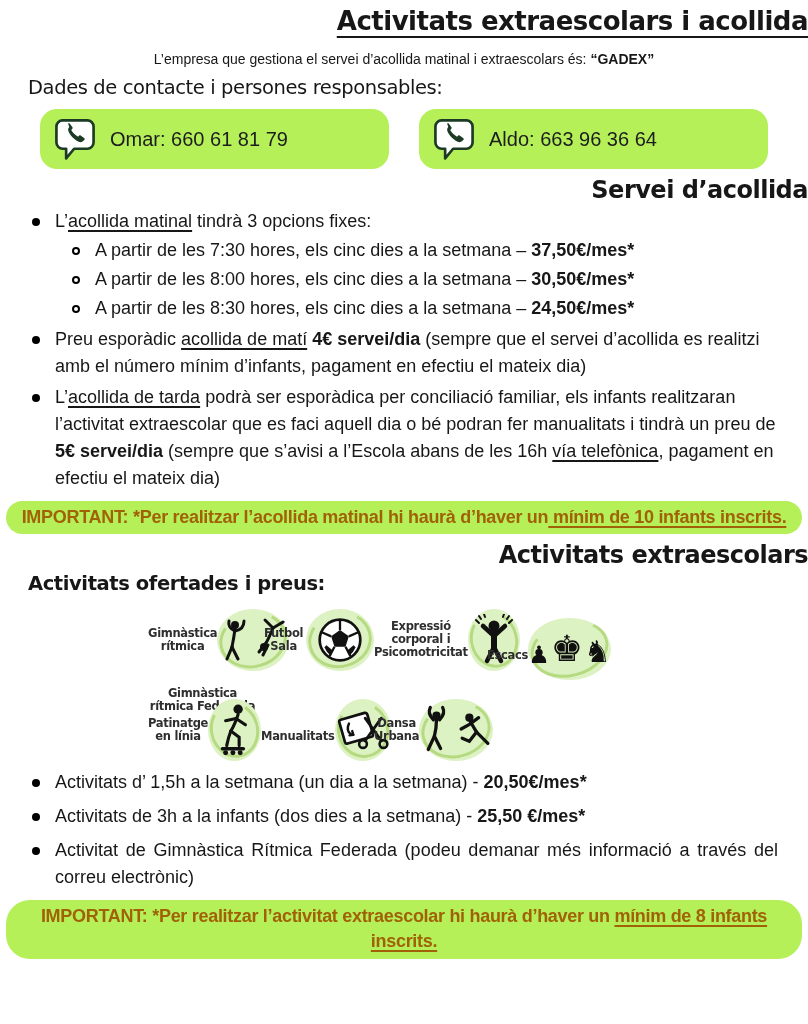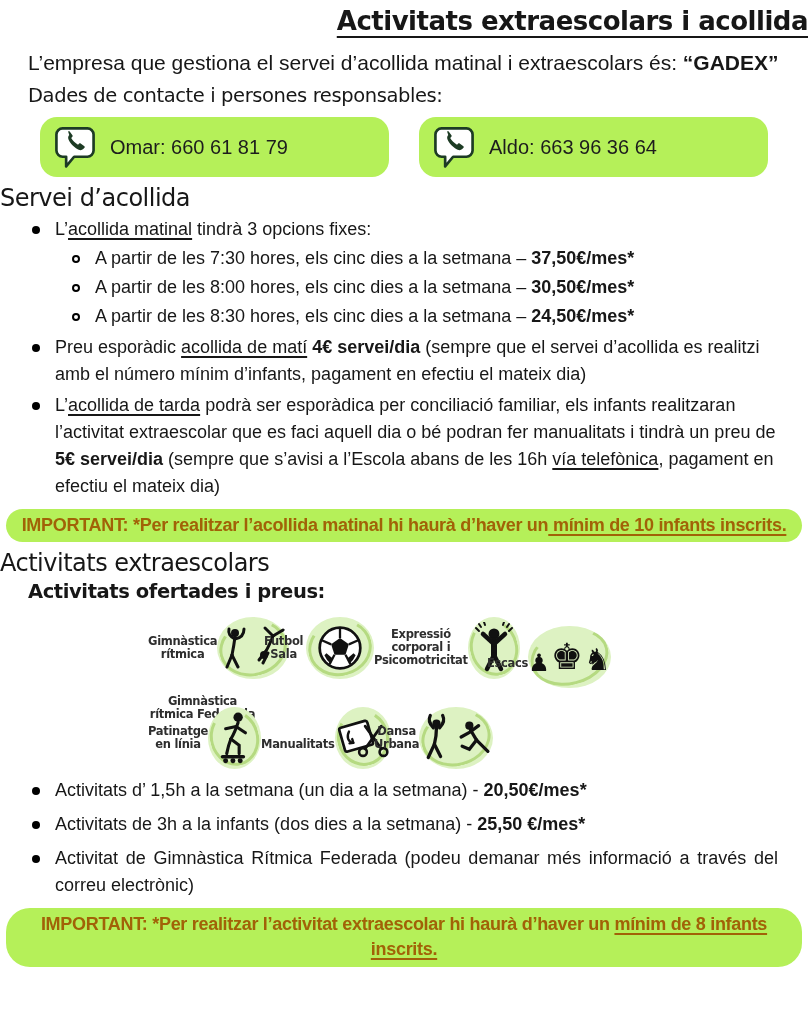--- a/index.html
+++ b/index.html
@@ -10,35 +10,35 @@
   }
   .b { font-weight: 700; }
   .u { text-decoration: underline; text-decoration-thickness: 1.5px; text-underline-offset: 3px; }
 
   .title {
     margin-top: 6px; text-align: right;
     font-family: "DejaVu Sans", sans-serif; font-weight: 700;
     font-size: 26px; letter-spacing: -0.5px;
     text-decoration: underline; text-decoration-thickness: 2px; text-underline-offset: 6px;
   }
-  .intro { margin: 15px 28px 0; font-size: 21px; }
+  .intro { margin: 15px 28px 0; font-size: 14px; text-align: center; }
   .contact-heading {
     margin: 9px 28px 6px; font-family: "DejaVu Sans", sans-serif; font-weight: 400;
     font-size: 19.5px; letter-spacing: -0.4px;
   }
   .pills { display: flex; gap: 30px; margin: 10px 40px 0; }
   .pill {
     flex: 1; height: 60px; border-radius: 17px;
     display: flex; align-items: center; gap: 12px; padding: 12px 12px;
     font-size: 20px; color: #1d1d1d;
   }
   .pill svg { flex: 0 0 auto; }
 
   .section-heading {
-    text-align: left; font-family: "DejaVu Sans", sans-serif; font-weight: 400;
+    text-align: right; font-family: "DejaVu Sans", sans-serif; font-weight: 700;
     font-size: 24px; letter-spacing: -0.5px; margin-top: 7px;
   }
 
   .bullets { margin: 3px 30px 0; }
   .bullet { display: flex; margin-top: 4px; font-size: 18px; line-height: 1.5; }
   .bullet .mark {
     flex: 0 0 8px; width: 8px; height: 8px; border-radius: 50%;
     background: #000; margin: 10px 15px 0 2px;
   }
   .bullet.sub { margin-left: 40px; margin-top: 2px; }

